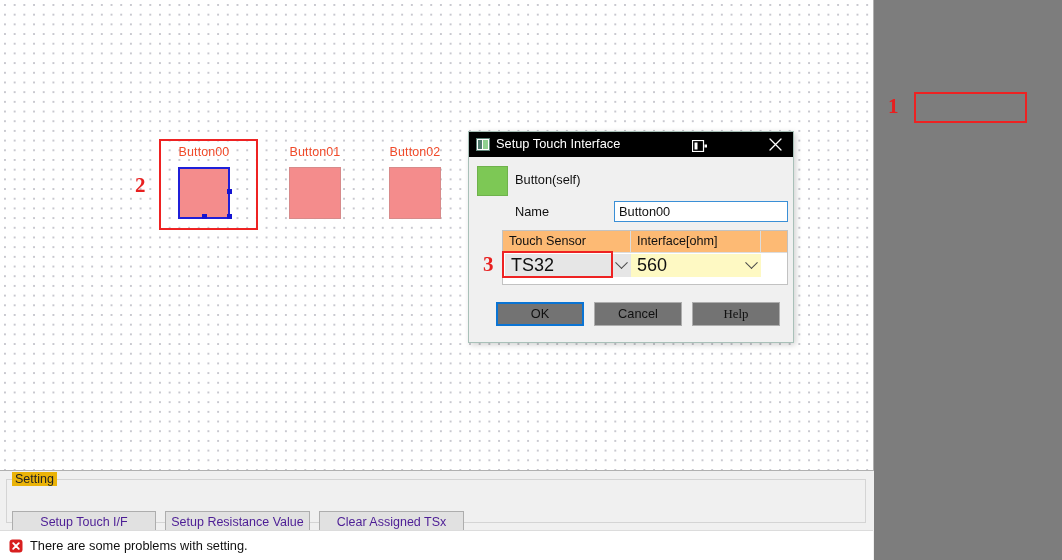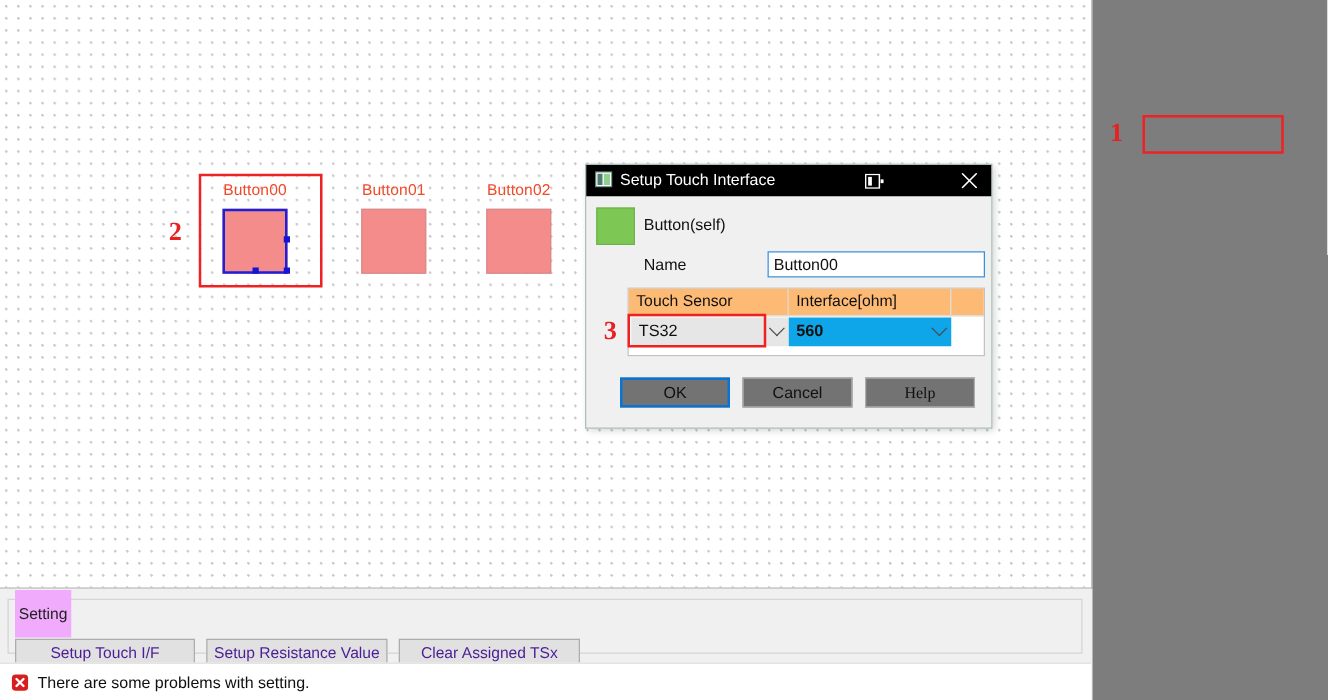--- a/index.html
+++ b/index.html
@@ -90,22 +90,22 @@
   #setting-group {
     position: absolute;
     left: 6px; top: 8px;
     width: 860px; height: 44px;
     border: 1px solid #d4d4d4;
     box-sizing: border-box;
   }
   #setting-legend {
     position: absolute;
     left: 12px; top: 1px;
-    background: #f0abfc;
-    padding: 12px 3px;
+    background: #eab308;
+    padding: 0 3px;
     font-size: 12.5px;
     color: #222;
     line-height: 14px;
   }
   .setting-btn {
     position: absolute;
     top: 40px;
     height: 22px;
     background: #e1e1e1;
     border: 1px solid #adadad;
@@ -239,21 +239,21 @@
     font-size: 12.6px;
     color: #101010;
     line-height: 21px;
     padding-left: 6px;
   }
   .tbl-combo {
     position: absolute;
     top: 23px; height: 23px;
     background: #e6e6e6;
     box-sizing: border-box;
-    font-size: 13px;
+    font-size: 18px;
     color: #101010;
     line-height: 22px;
     padding-left: 6px;
     cursor: default;
   }
   .tbl-combo .arrow-box {
     position: absolute;
     right: 1px; top: 1px;
     width: 18px; height: 20px;
     display: flex; align-items: center; justify-content: center;
@@ -372,21 +372,21 @@
       <div class="tbl-head-cell" style="left:0; width:128px;">Touch Sensor</div>
       <div class="tbl-head-cell" style="left:128px; width:130px;">Interface[ohm]</div>
       <div class="tbl-head-cell" style="left:258px; width:26px; border-right:none;"></div>
 
       <div class="tbl-combo" style="left:2px; width:126px;">
         <span>TS32</span>
         <span class="arrow-box">
             <i class="chev"></i>
           </span>
       </div>
-      <div class="tbl-combo" style="left:128px; width:130px; background:#0ea5e9;font-weight:bold;">
+      <div class="tbl-combo" style="left:128px; width:130px; background:#fef9c3;">
         <span>560</span>
         <span class="arrow-box">
             <i class="chev"></i>
           </span>
       </div>
     </div>
 
     <div class="dlg-btn focused" style="left:27px;  width:88px;">OK</div>
     <div class="dlg-btn" style="left:125px; width:88px;">Cancel</div>
     <div class="dlg-btn" style="left:223px; width:88px;font-family:Liberation Serif, serif;">Help</div>

